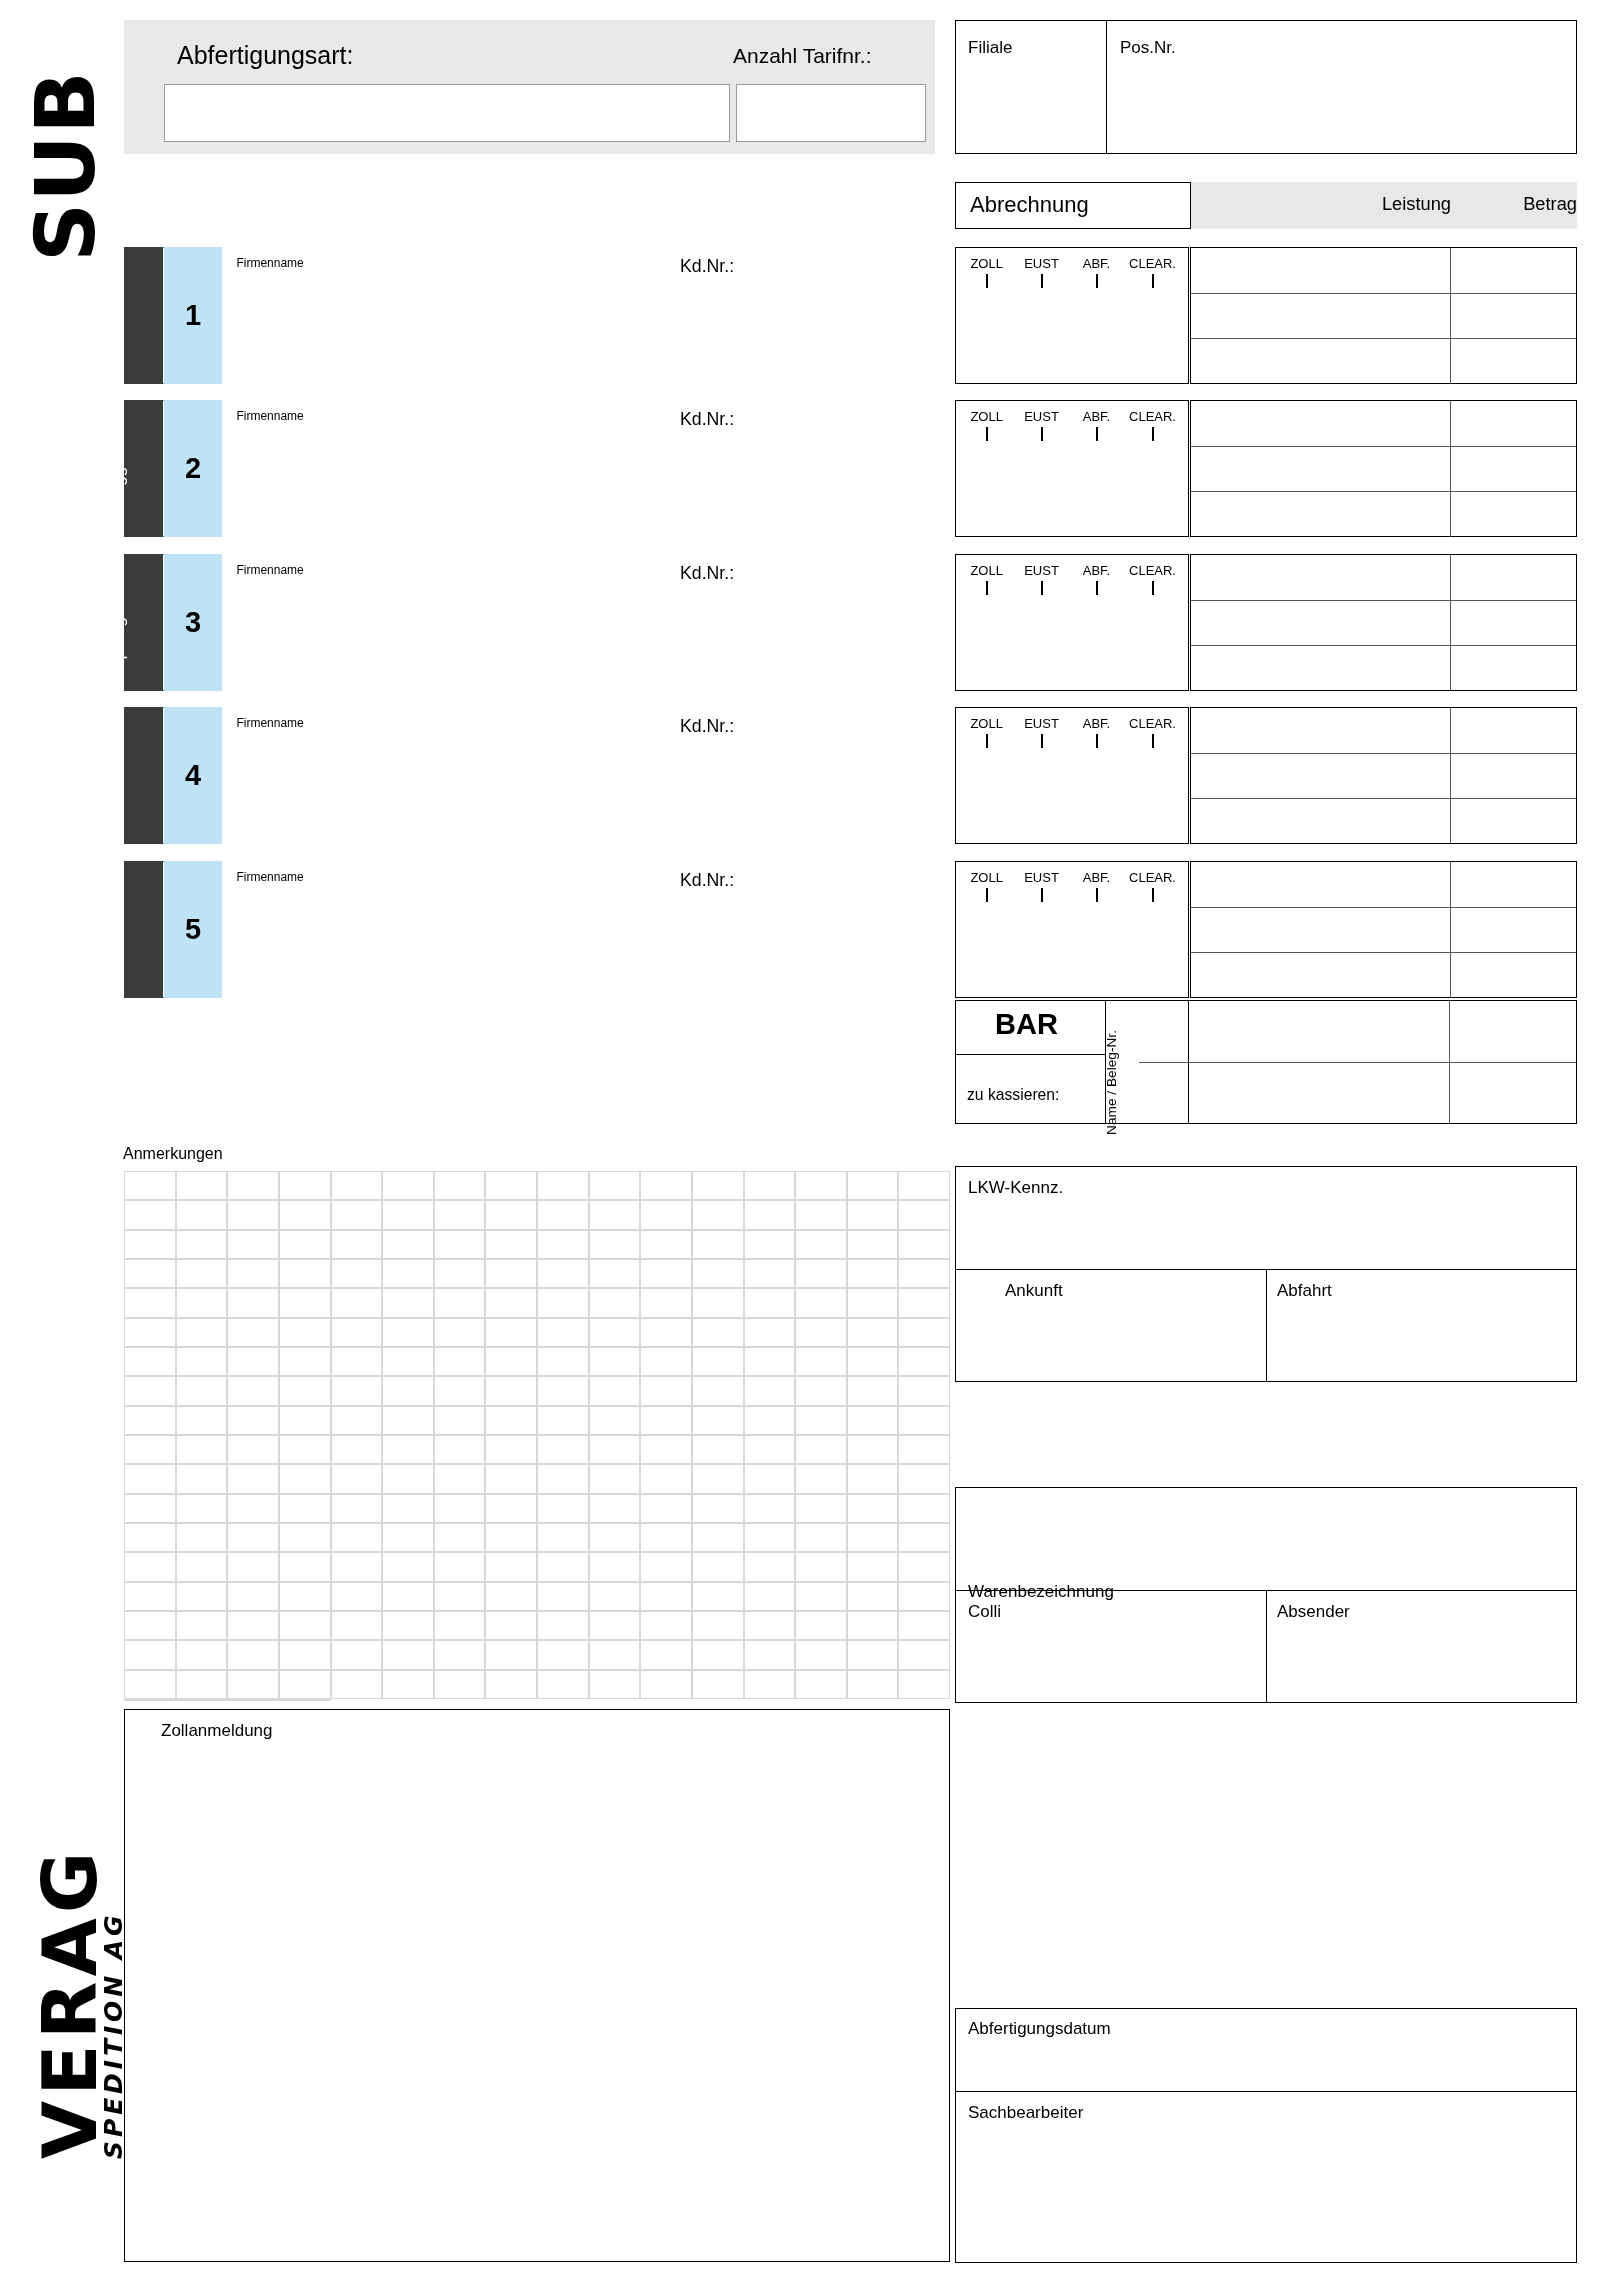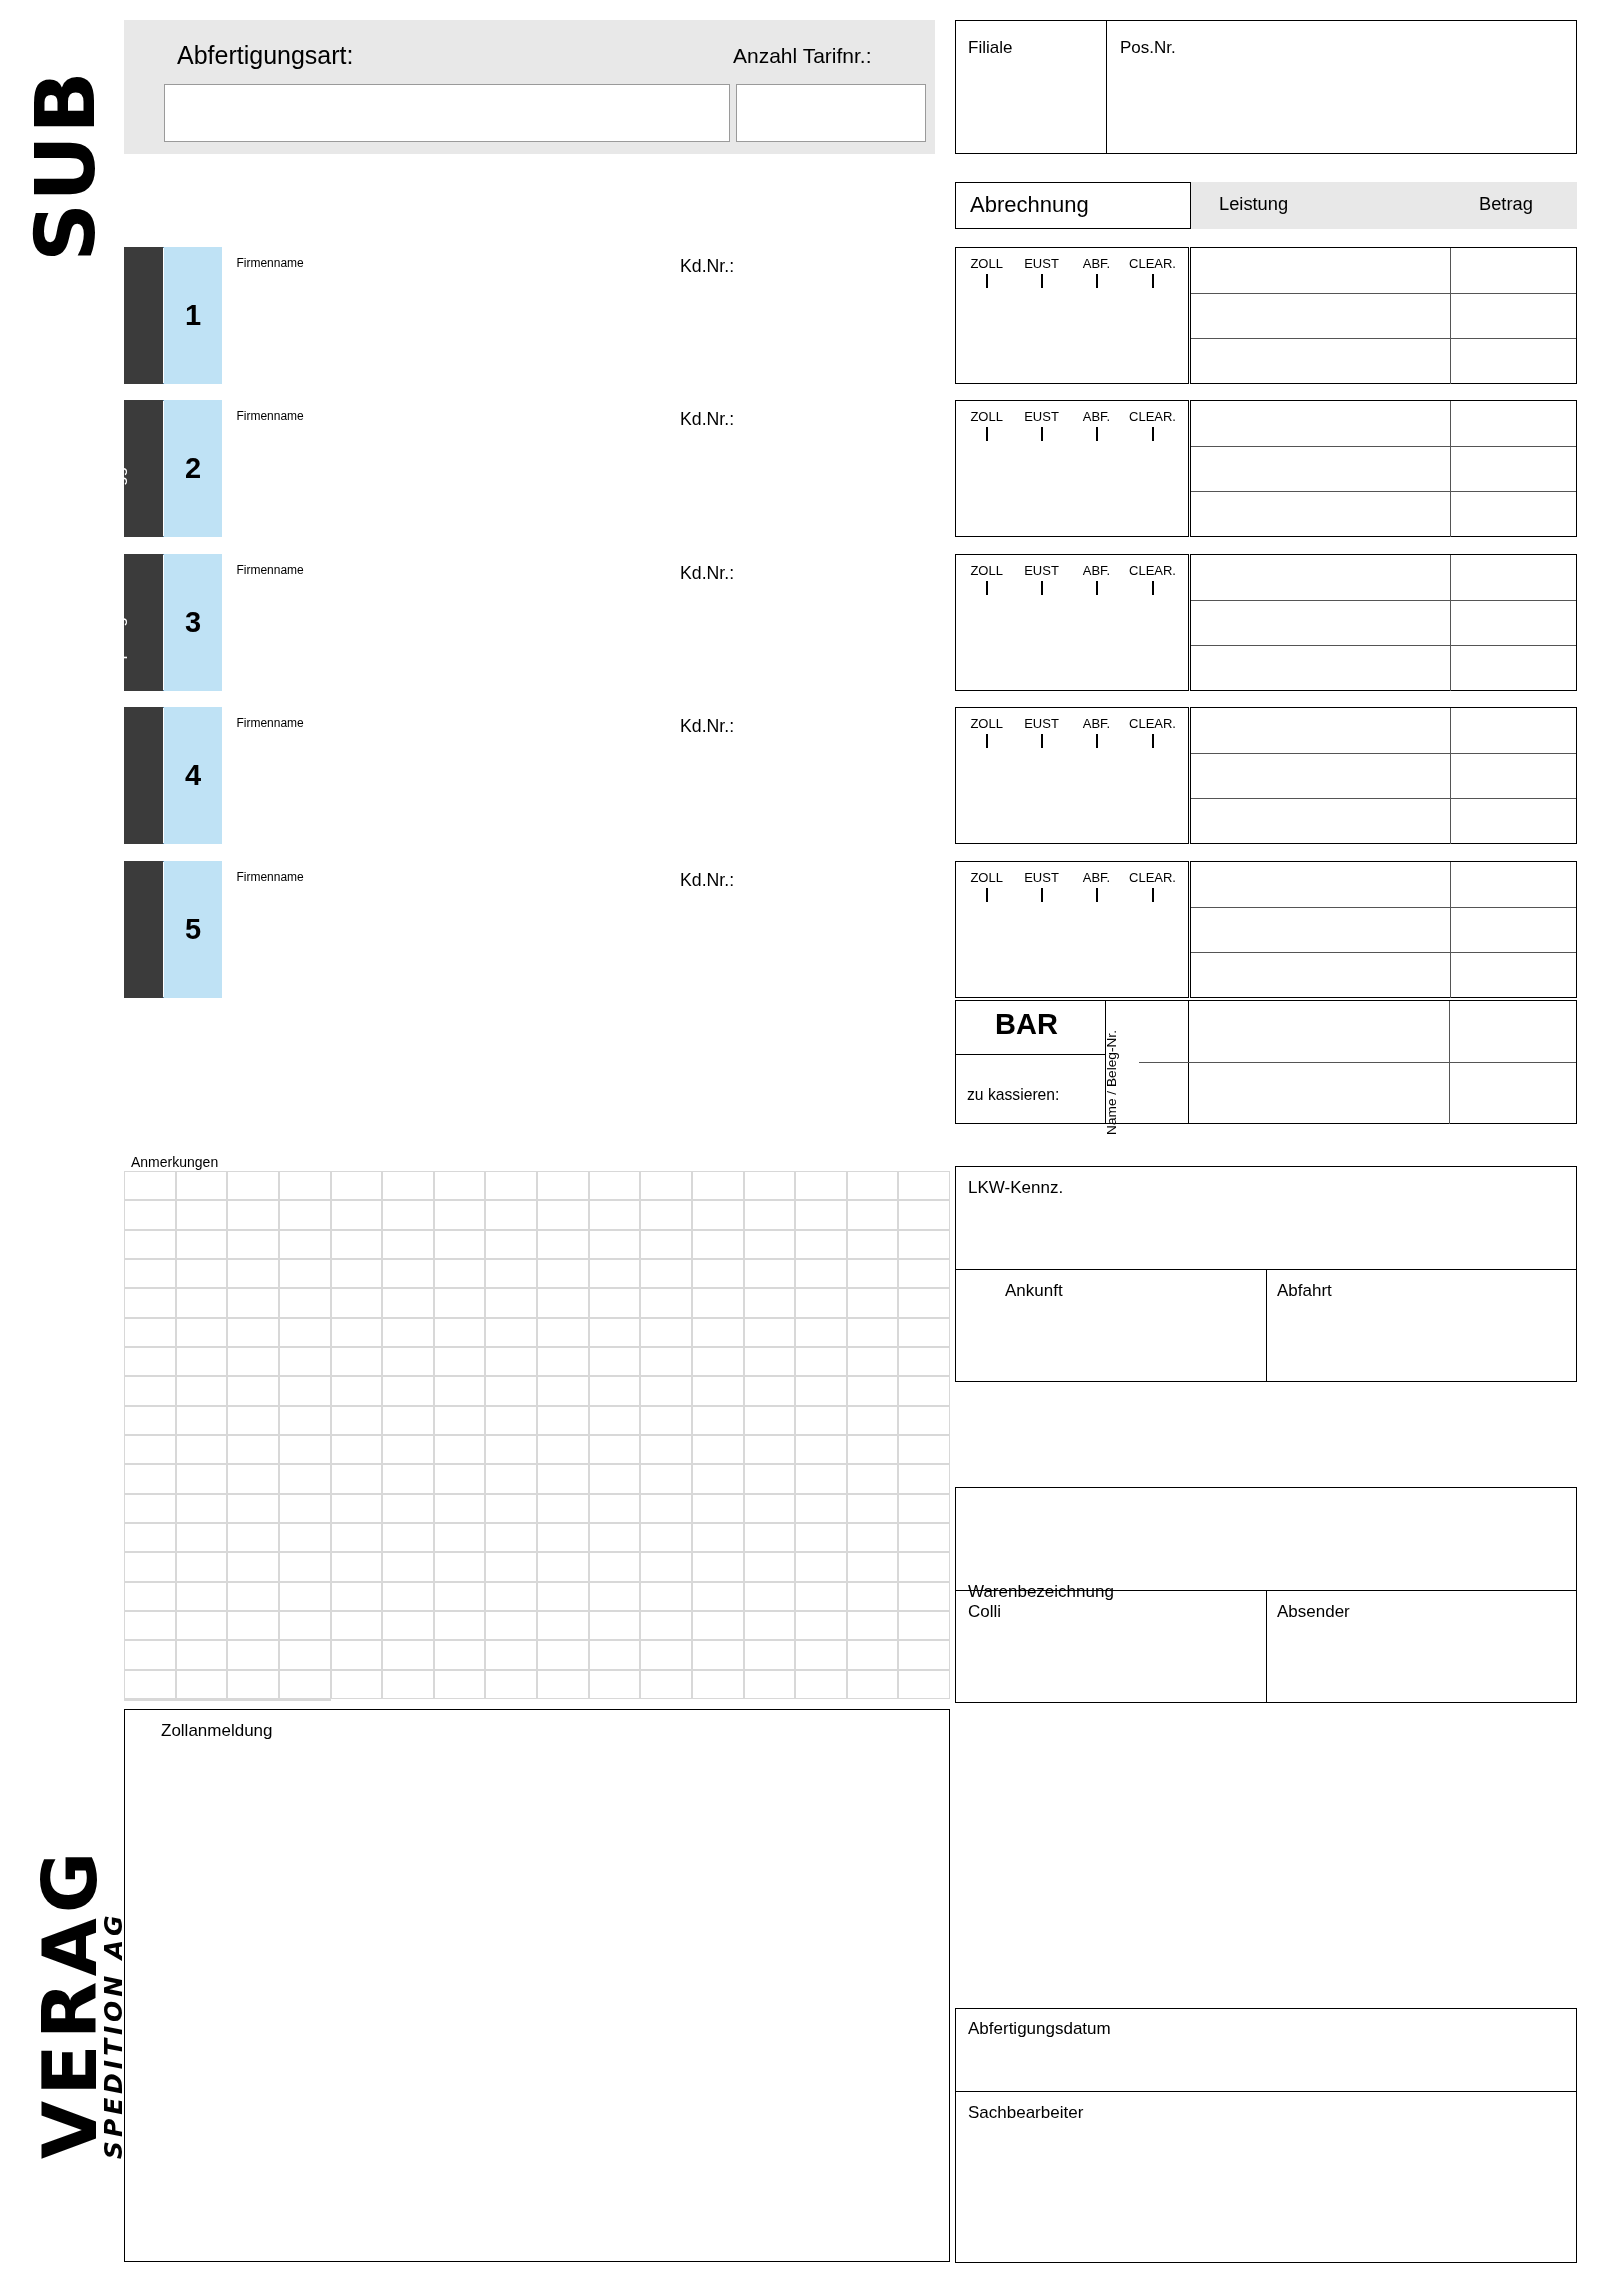--- a/index.html
+++ b/index.html
@@ -170,24 +170,23 @@
     position: absolute;
     left: 1451px;
     top: 182px;
     width: 126px;
     height: 47px;
     background: #e8e8e8;
     box-sizing: border-box;
   }
   .cell-center {
     width: 100%;
-    text-align: left;
+    text-align: right;
     font-size: 18.3px;
     line-height: 44px;
-    margin-left: 28px;
   }
 
   
   .party {
     position: absolute;
     left: 124px;
     width: 824px;
     height: 137px;
     border: 1.3px solid #5b87a8;
     box-sizing: border-box;
@@ -376,24 +375,23 @@
     left: 310px;
     top: 0;
     width: 0.7px;
     height: 100%;
     background: #555;
   }
 
   
   .anmerk-label {
     position: absolute;
-    left: 131px;
+    left: 123px;
     top: 1145px;
-    font-size: 14px;
-    margin-top: 9px;
+    font-size: 16px;
   }
   .grid-wrap {
     position: absolute;
     left: 124px;
     top: 1171px;
     width: 826px;
     height: 530px;
     display: grid;
     grid-template-columns: repeat(16, 1fr);
     grid-template-rows: repeat(18, 1fr);

